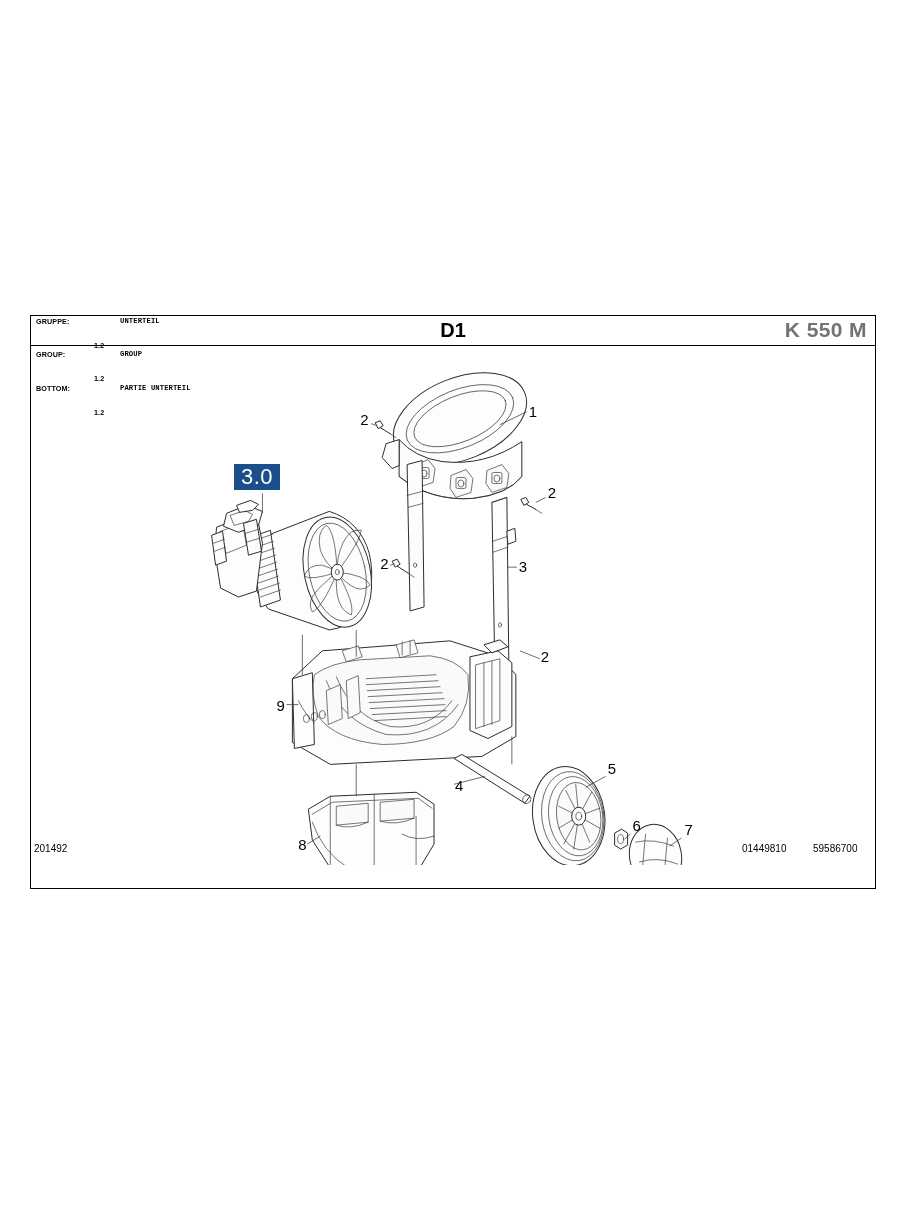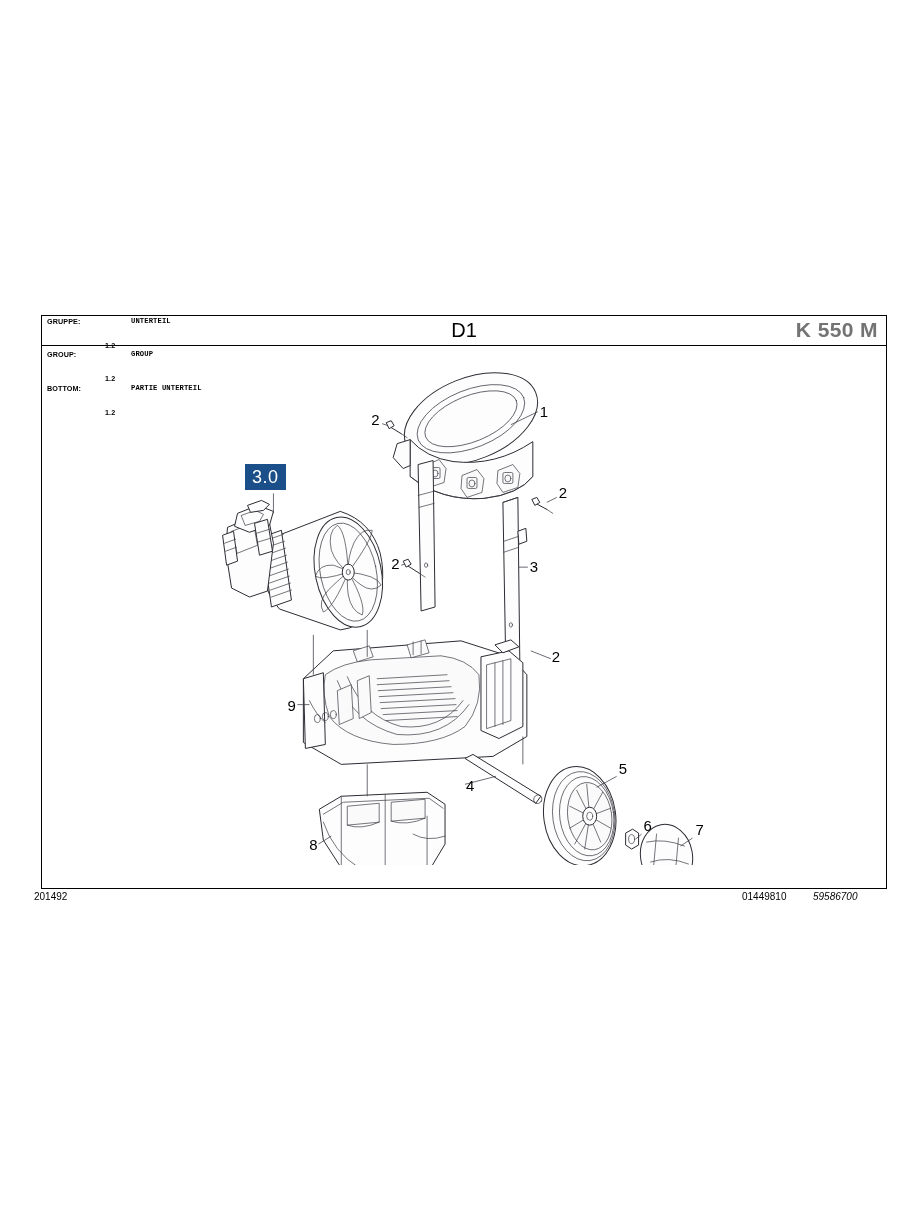--- a/index.html
+++ b/index.html
@@ -10,21 +10,21 @@
   body {
     width: 906px;
     height: 1208px;
     position: relative;
     font-family: "Liberation Sans", sans-serif;
     overflow: hidden;
   }
 
   #sheet {
     position: absolute;
-    left: 41px;
+    left: 30px;
     top: 315px;
     width: 846px;
     height: 574px;
     border: 1.4px solid #000;
     box-sizing: border-box;
     background: #fff;
   }
 
   
   .hdr {
@@ -52,21 +52,21 @@
   .hdr-num  { width: 26px; margin-top: 24px; }
   .hdr-name { flex: 1; font-family: Liberation Mono, monospace; }
 
   .hdr-mid {
     position: absolute;
     left: 0;
     right: 0;
     top: 3px;
     text-align: center;
     font-size: 20px;
-    font-weight: normal;
+    font-weight: bold;
     color: #000;
   }
   .hdr-right {
     position: absolute;
     right: 8px;
     top: 2px;
     font-size: 21px;
     font-weight: bold;
     letter-spacing: 0.4px;
     color: #737373;
@@ -96,36 +96,36 @@
     align-items: center;
     justify-content: center;
     font-size: 9.6px;
     color: #000;
   }
 
   
   .refs {
     position: absolute;
     left: 30px;
-    top: 891px;
+    top: 843px;
     width: 846px;
     height: 18px;
     font-size: 10px;
     color: #000;
   }
   .ref-left  { position: absolute; left: 4px;  top: 0; }
   .ref-mid   { position: absolute; left: 712px; top: 0; }
-  .ref-right { position: absolute; left: 783px; top: 0; font-style: italic; }
+  .ref-right { position: absolute; left: 783px; top: 0; }
 
   
   .badge {
     position: absolute;
     background: #1b4f8a;
     color: #ffffff;
-    font-size: 18px;
+    font-size: 22px;
     line-height: 26px;
     height: 26px;
     padding: 0 7px;
     letter-spacing: 0.5px;
   }
 </style>
 </head>
 <body>
 
 <div id="sheet">

